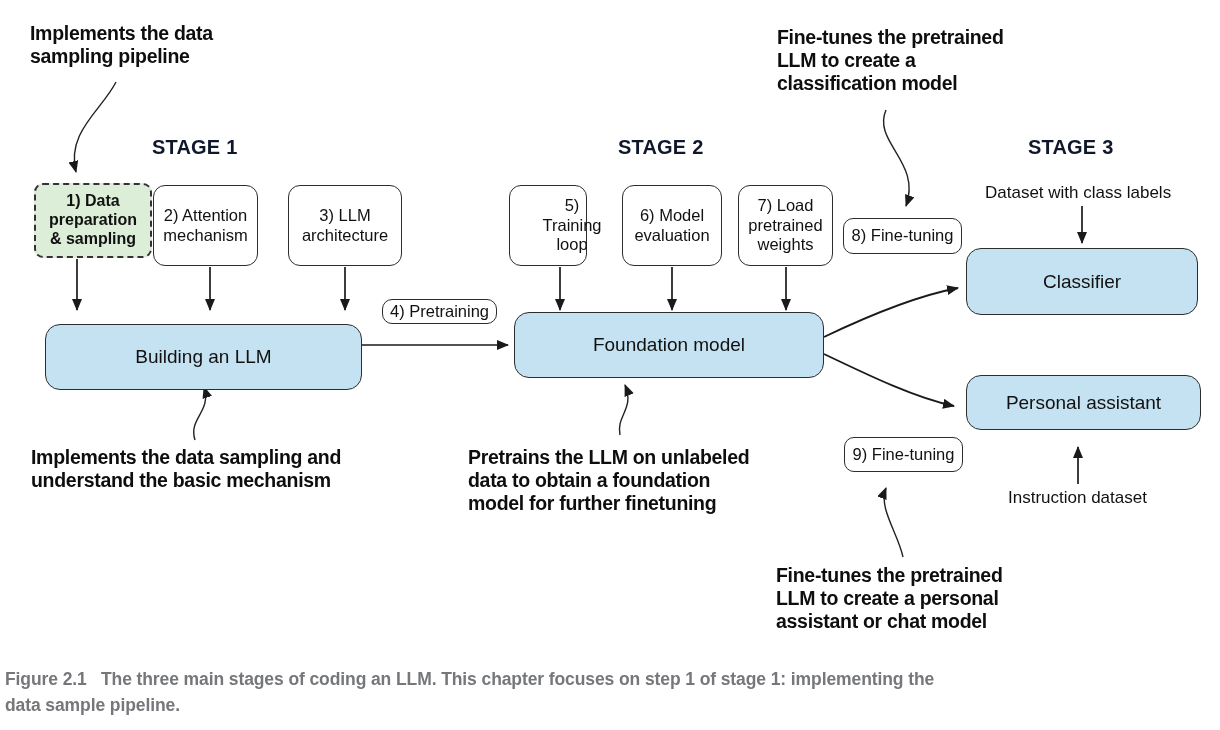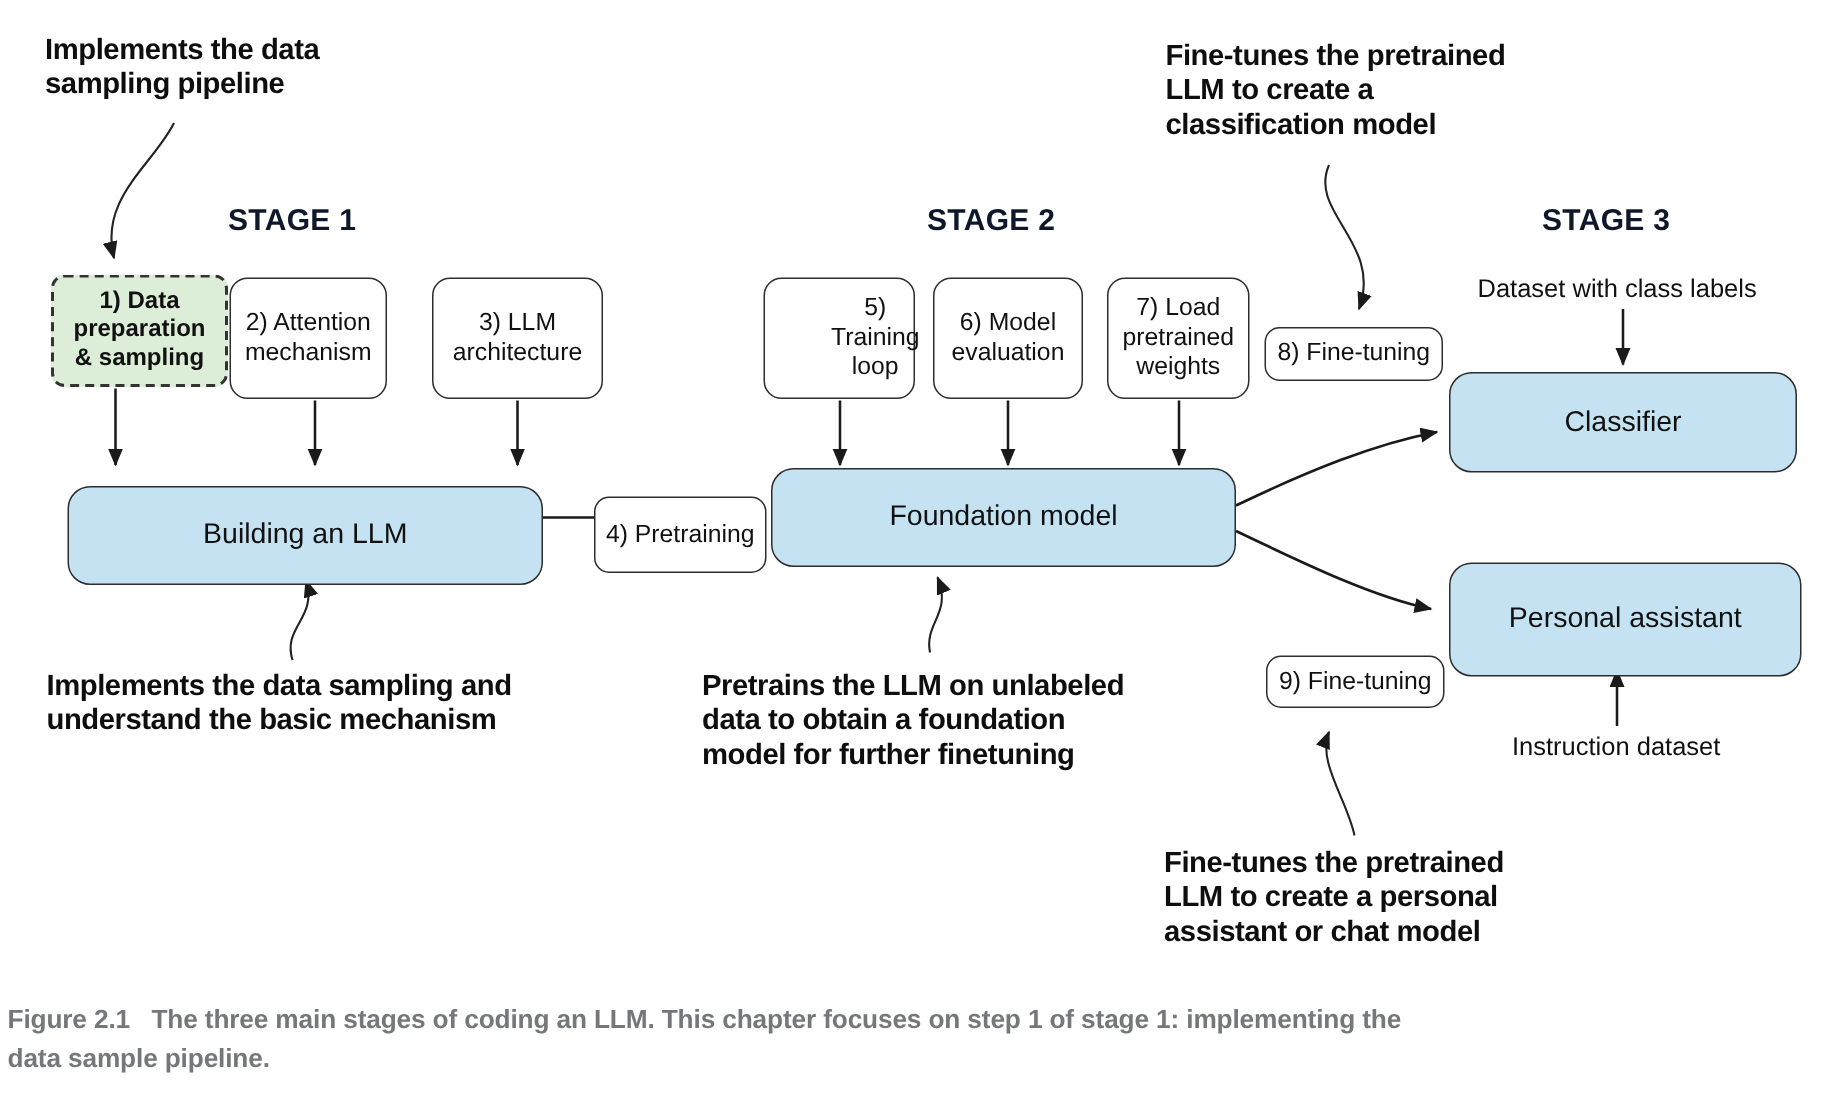--- a/index.html
+++ b/index.html
@@ -88,36 +88,36 @@
 LLM to create a personal
 assistant or chat model</div>
 
   <div class="abs step-box green" style="left:18px;top:183px;width:118px;height:75px;">1) Data
 preparation
 &amp; sampling</div>
   <div class="abs step-box" style="left:153px;top:185px;width:105px;height:81px;">2) Attention
 mechanism</div>
   <div class="abs step-box" style="left:288px;top:185px;width:114px;height:81px;">3) LLM
 architecture</div>
-  <div class="abs step-box pill" style="left:396px;top:299px;width:115px;height:51px;margin-top:32px;">4) Pretraining</div>
+  <div class="abs step-box pill" style="left:382px;top:299px;width:115px;height:25px;">4) Pretraining</div>
 
-  <div class="abs step-box" style="left:509px;top:185px;width:101px;height:81px;padding-left:48px;">5) Training
+  <div class="abs step-box" style="left:509px;top:185px;width:78px;height:81px;padding-left:48px;">5) Training
 loop</div>
   <div class="abs step-box" style="left:622px;top:185px;width:100px;height:81px;">6) Model
 evaluation</div>
   <div class="abs step-box" style="left:738px;top:185px;width:95px;height:81px;">7) Load
 pretrained
 weights</div>
   <div class="abs step-box pill" style="left:843px;top:218px;width:119px;height:36px;">8) Fine-tuning</div>
   <div class="abs step-box pill" style="left:844px;top:437px;width:119px;height:35px;">9) Fine-tuning</div>
 
   <div class="abs model-box" style="left:45px;top:324px;width:317px;height:66px;">Building an LLM</div>
   <div class="abs model-box" style="left:514px;top:312px;width:310px;height:66px;">Foundation model</div>
   <div class="abs model-box" style="left:966px;top:248px;width:232px;height:67px;">Classifier</div>
-  <div class="abs model-box" style="left:966px;top:375px;width:235px;height:76px;">Personal assistant</div>
+  <div class="abs model-box" style="left:966px;top:375px;width:235px;height:55px;">Personal assistant</div>
 
   <div class="abs io-label" style="left:985px;top:183px;">Dataset with class labels</div>
   <div class="abs io-label" style="left:1008px;top:488px;">Instruction dataset</div>
 
   <div class="abs caption" style="left:5px;top:666px;width:1205px;">Figure 2.1   The three main stages of coding an LLM. This chapter focuses on step 1 of stage 1: implementing the
 data sample pipeline.</div>
 
 </div>
 
 </body></html>

